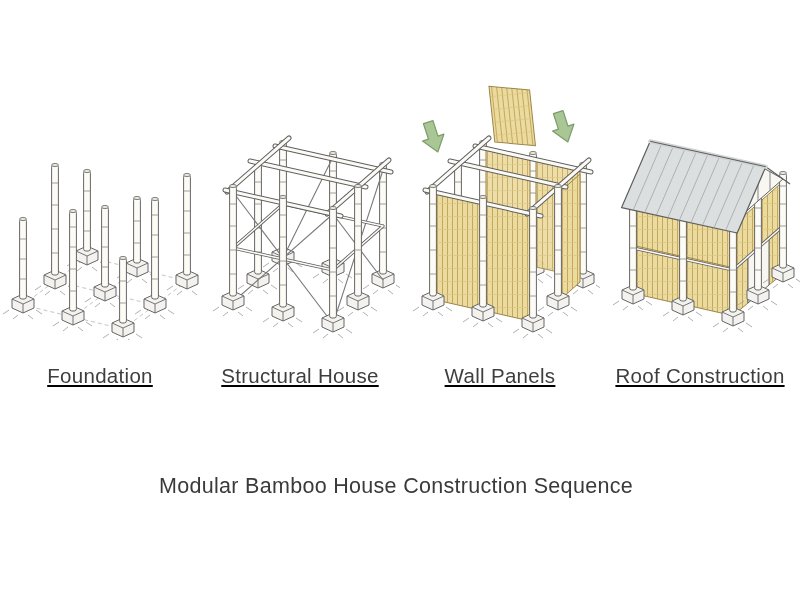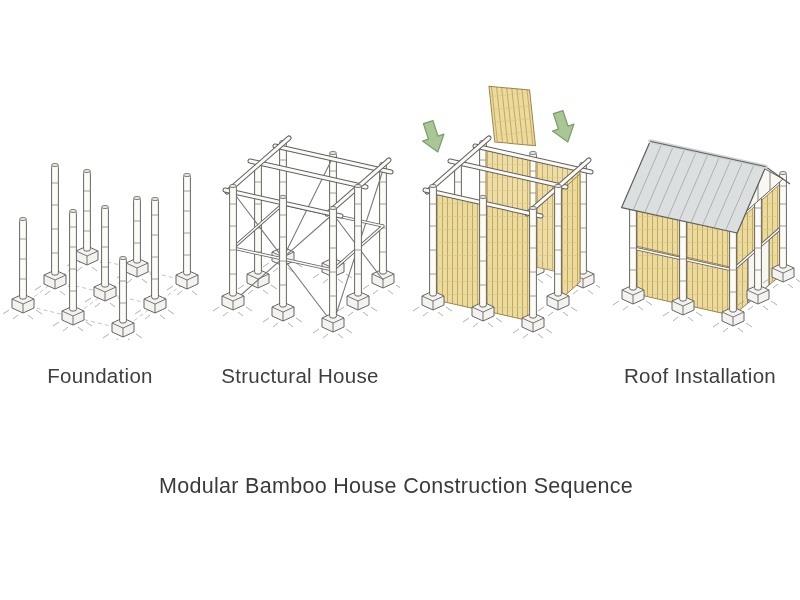--- a/index.html
+++ b/index.html
@@ -1,18 +1,18 @@
 <!DOCTYPE html>
 <html style="--background: #ffffff; --bamboo-panel: #ecdb9f; --arrow-green: #a9c795; --roof-gray: #dcdfdf; --sketch-line: #5f5f5f; --label-text: #3e3e3e;"><head>
 <meta charset="utf-8">
 <style>
   html,body{margin:0;padding:0;background:#ffffff;}
   .canvas{width:800px;height:600px;background:#ffffff;position:relative;overflow:hidden;
           font-family:"Liberation Sans",sans-serif;}
-  .stages-row{display:flex;justify-content:center;align-items:flex-start;padding-top:58px;}
+  .stages-row{display:flex;justify-content:center;align-items:flex-start;padding-top:58px;text-decoration:underline;}
   .stage{margin:0;width:200px;display:flex;flex-direction:column;align-items:center;}
   .art{height:282px;display:flex;align-items:flex-end;justify-content:center;}
   .art svg{display:block;}
   figcaption{margin-top:24px;font-size:20.5px;color:#3e3e3e;letter-spacing:.3px;white-space:nowrap;}
   .title{margin:12px;position:absolute;top:462px;left:0;width:100%;box-sizing:border-box;padding-right:32px;
          text-align:center;font-size:21.5px;font-weight:400;color:#3a3a3a;letter-spacing:.3px;}
   
   .pole-o{stroke:#5f5f5f;stroke-width:5;fill:none;stroke-linecap:round;}
   .pole-i{stroke:#fbfaf5;stroke-width:3;fill:none;stroke-linecap:round;}
   .rail-o{stroke:#5f5f5f;stroke-width:3.2;fill:none;stroke-linecap:round;}
@@ -167,20 +167,21 @@
             <use href="#bpost110" x="83" y="233"></use>
             <use href="#bpost110" x="133" y="244"></use>
           </g>
           <g transform="translate(112,34) rotate(-6)">
             <polygon points="-20,26 20,34 20,-22 -20,-30" fill="url(#weave)" stroke="#9d854a" stroke-width="1"></polygon>
           </g>
           <use href="#arrowDown" transform="translate(34,60) rotate(-18) scale(1.25)"></use>
           <use href="#arrowDown" transform="translate(164,50) rotate(-18) scale(1.25)"></use>
         </svg>
       </div>
+      <figcaption>Wall Panels</figcaption>
     </figure>
 
     <figure class="stage">
       <div class="art">
         <svg width="200" height="260" viewBox="0 0 200 260" role="img">
           <use href="#bpost95" x="83" y="172"></use>
           <g>
             <polygon points="36,214 80,224 80,172 36,162" fill="url(#weave)" stroke="#9d854a" stroke-width="1"></polygon>
             <polygon points="86,225 130,235 130,183 86,173" fill="url(#weave)" stroke="#9d854a" stroke-width="1"></polygon>
             <polygon points="36,166 80,176 80,129 36,119" fill="url(#weave)" stroke="#9d854a" stroke-width="1"></polygon>
@@ -209,19 +210,19 @@
           </g>
           <g>
             <path d="M165.8,86.7 L190,104" stroke="#5e5e5e" stroke-width="1.2" fill="none"></path>
             <polygon points="21.6,127.6 137.2,153 165.8,86.7 50.2,61.3" style="fill:var(--roof-gray,#dcdfdf)" stroke="#5e5e5e" stroke-width="1.2" stroke-linejoin="round"></polygon>
             <path d="M61.8,63.8 L33.2,130.1 M73.3,66.4 L44.7,132.7 M84.9,68.9 L56.3,135.2 M96.4,71.5 L67.8,137.8 M108,74 L79.4,140.3 M119.6,76.5 L90.9,142.8 M131.1,79.1 L102.5,145.4 M142.7,81.6 L114,147.9 M154.2,84.2 L125.6,150.5" stroke="#8e9293" stroke-width="0.7" fill="none" opacity="0.85"></path>
             <path d="M50.2,61.3 L165.8,86.7" stroke="#cfd3d3" stroke-width="4" fill="none" stroke-linecap="round"></path>
             <path d="M50.2,61.3 L165.8,86.7" stroke="#5e5e5e" stroke-width="1" fill="none"></path>
           </g>
         </svg>
       </div>
-      <figcaption>Roof Installation</figcaption>
+      <figcaption>Roof Construction</figcaption>
     </figure>
 
   </div>
 
   <h1 class="title">Modular Bamboo House Construction Sequence</h1>
 </div>
 
 </body></html>

